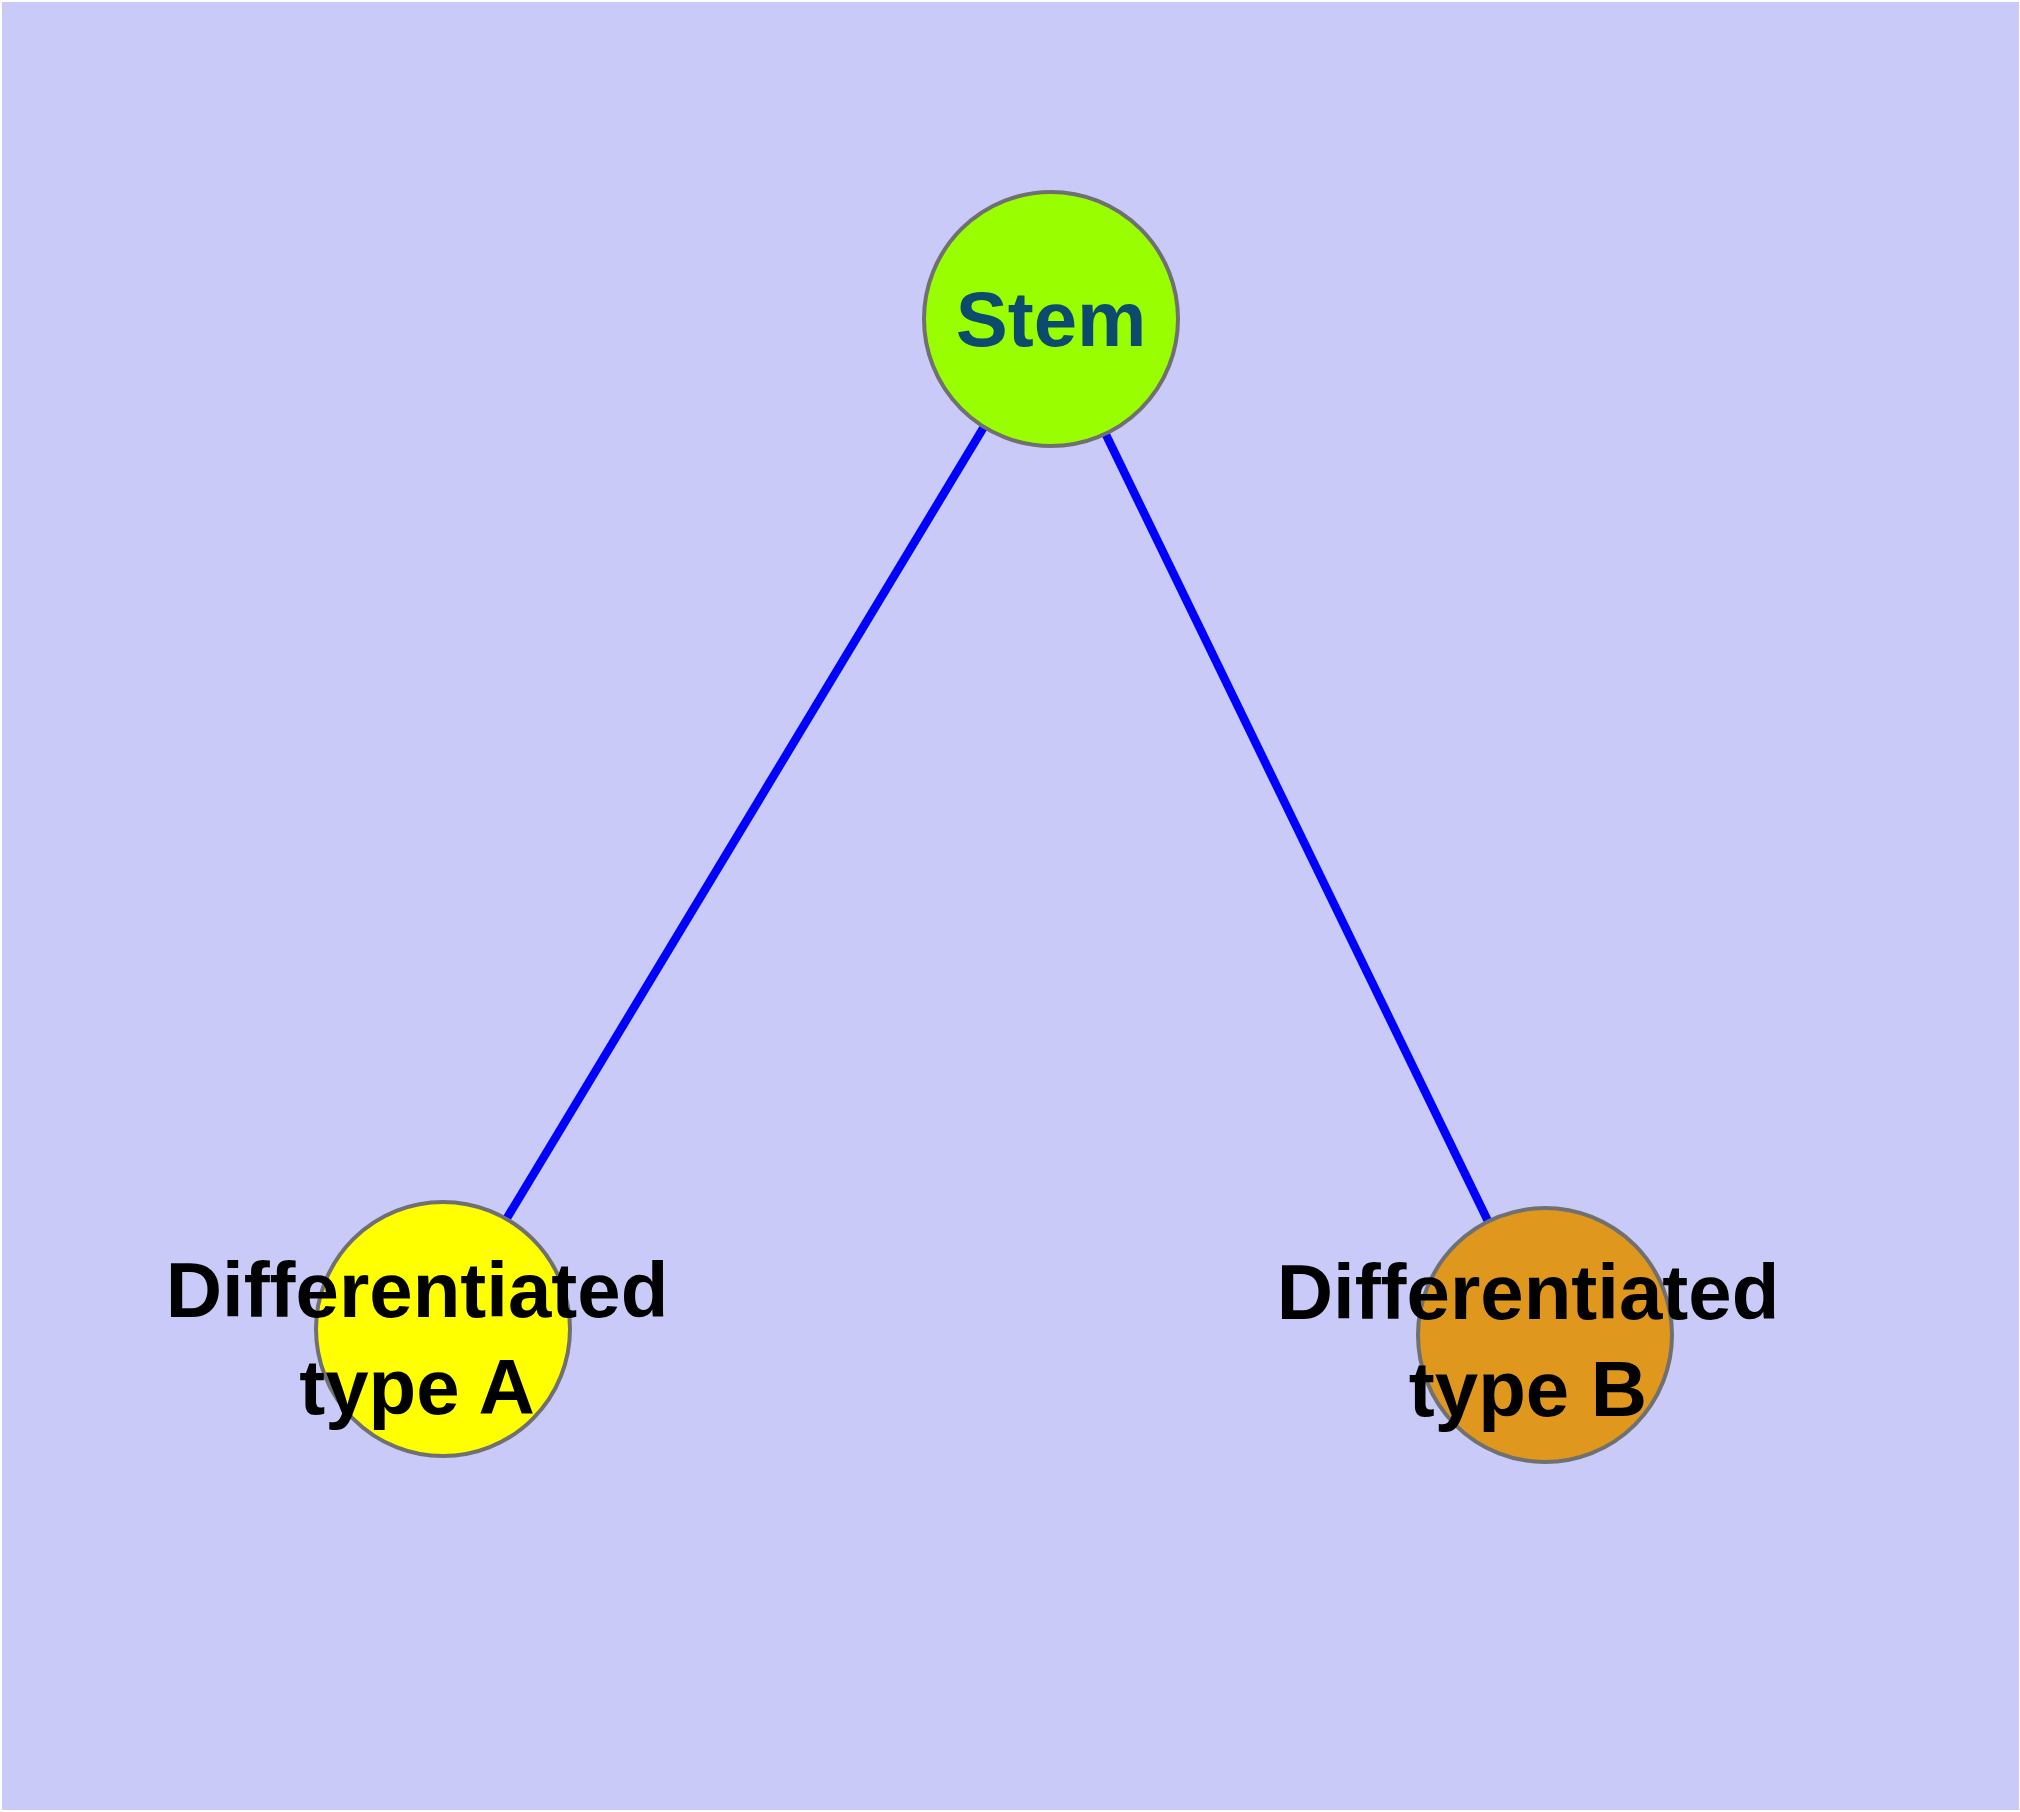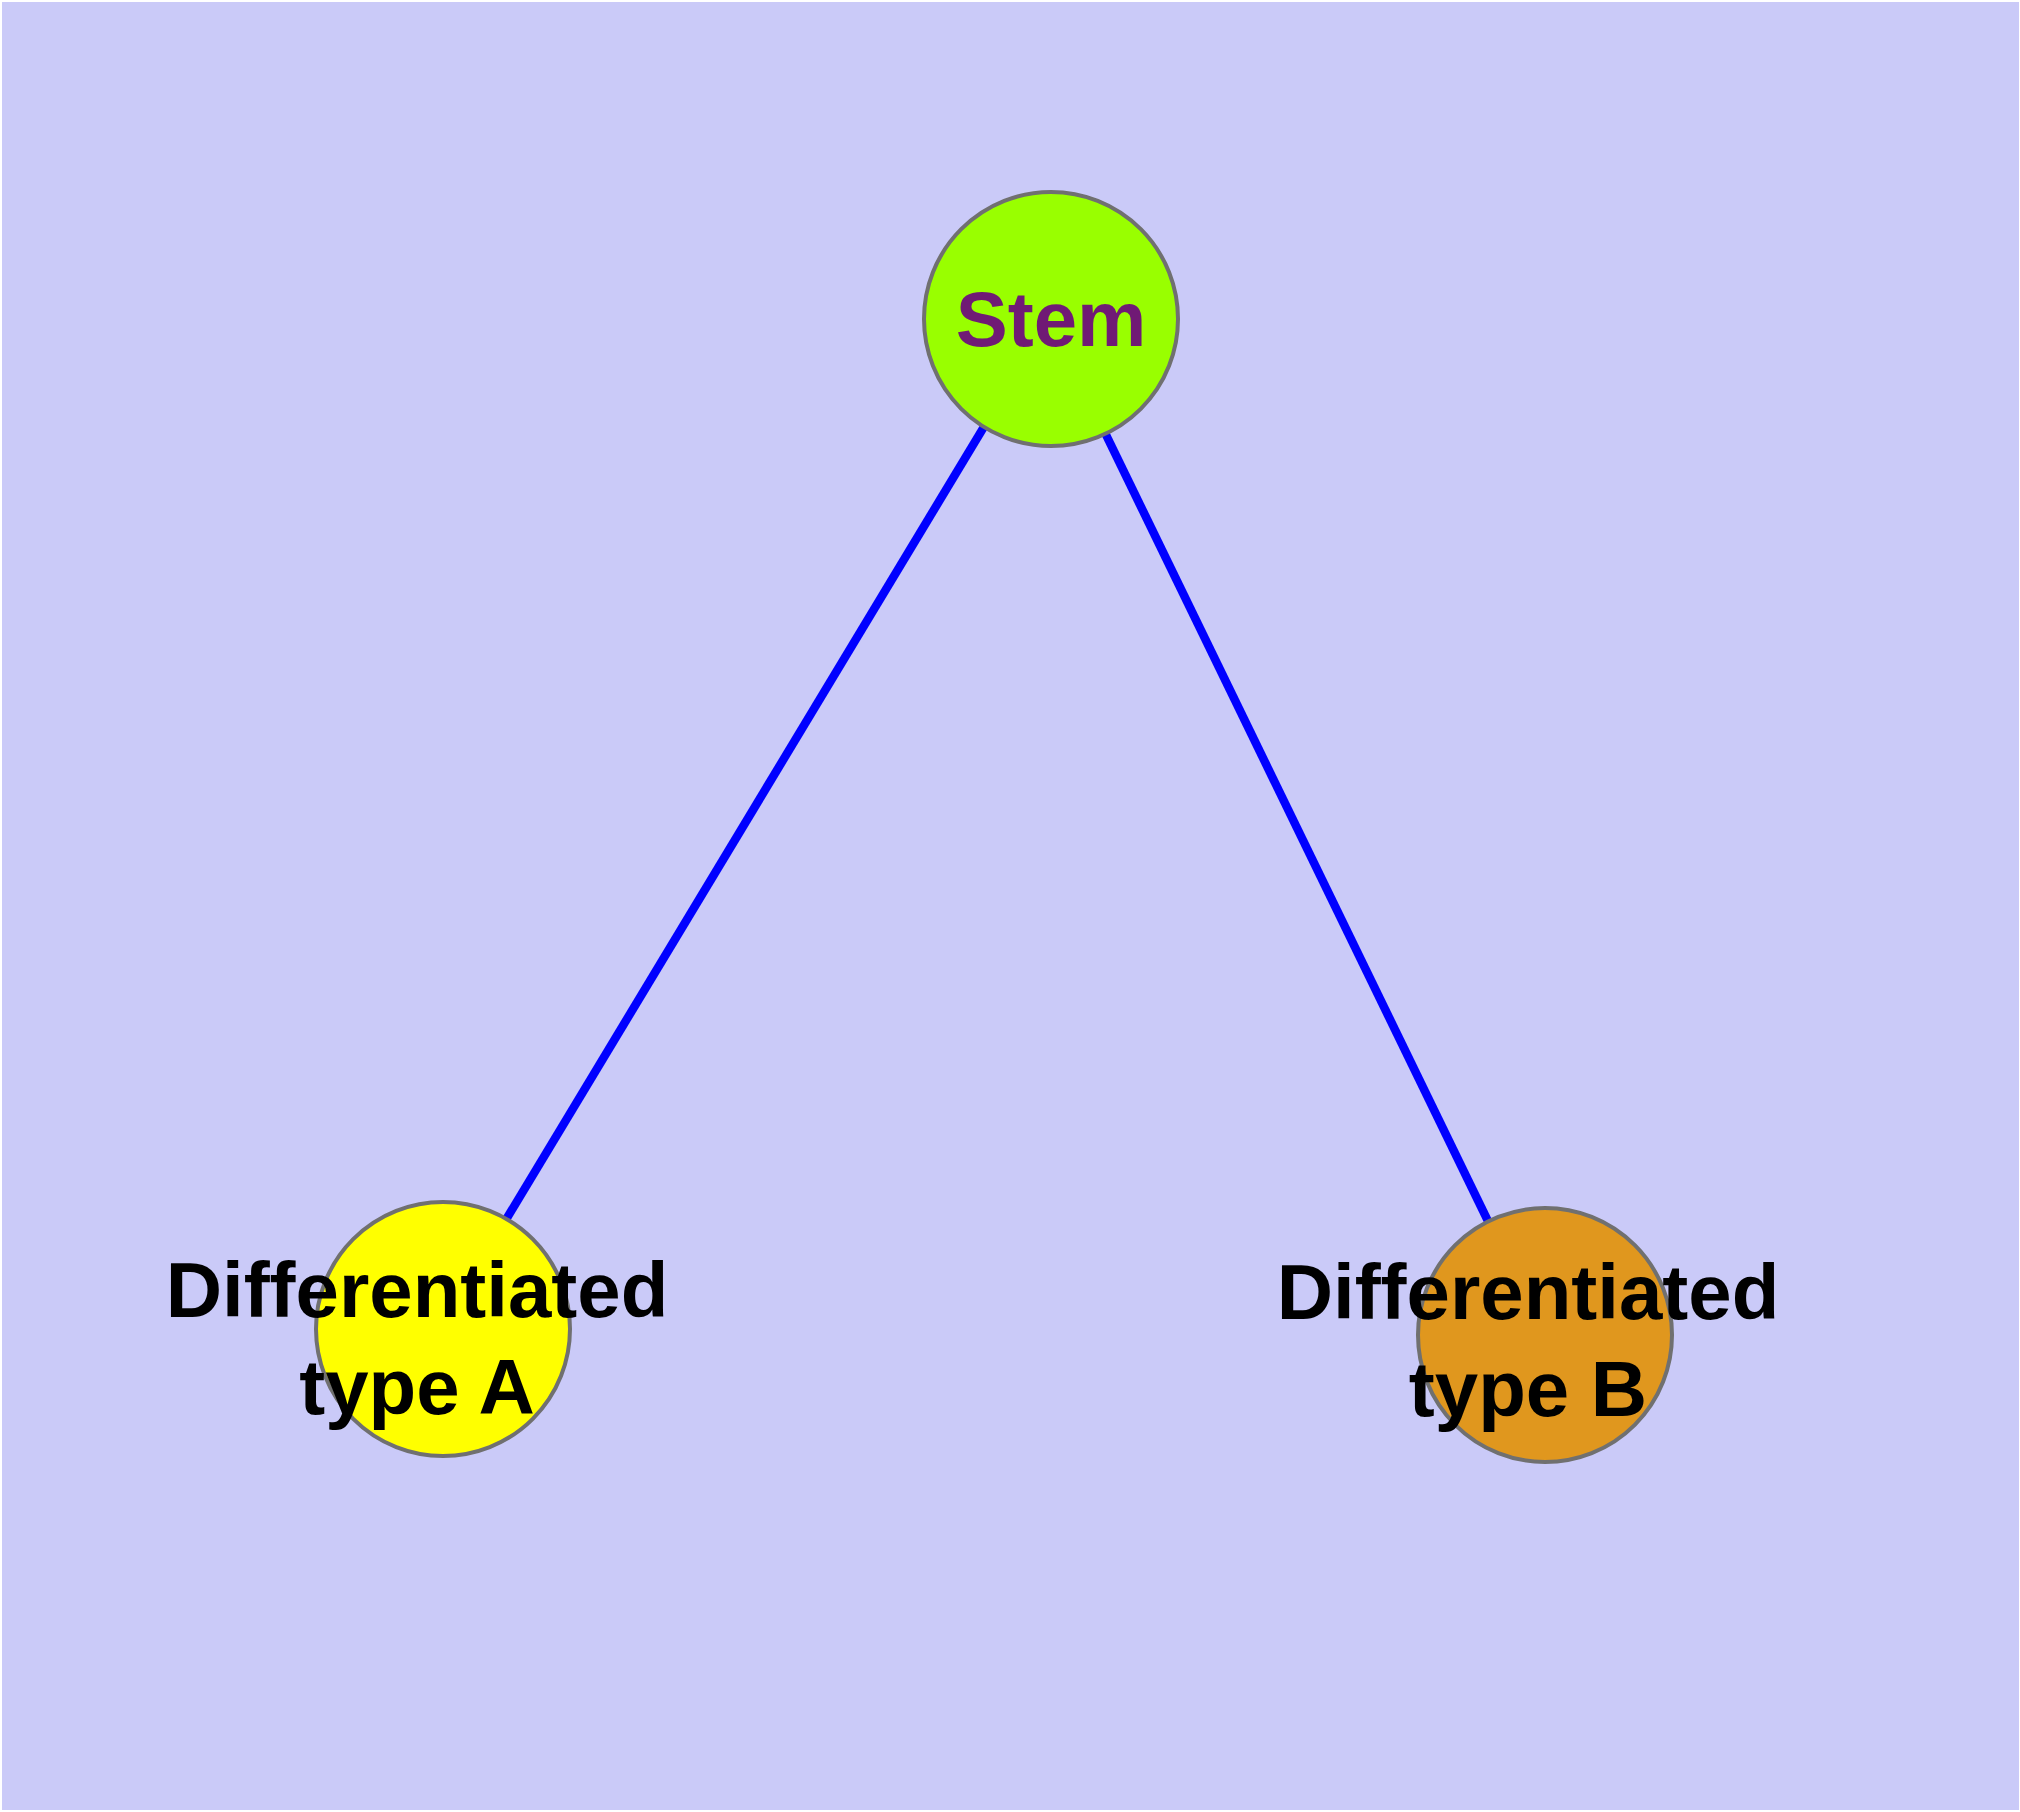--- a/index.html
+++ b/index.html
@@ -48,20 +48,20 @@
 
   <svg class="edges" viewBox="0 0 2384 2138" xmlns="http://www.w3.org/2000/svg">
     <line x1="1238" y1="374" x2="520" y2="1565" stroke="#0000FF" stroke-width="10"></line>
     <line x1="1238" y1="374" x2="1820" y2="1572" stroke="#0000FF" stroke-width="10"></line>
   </svg>
 
   <div class="node" style="left: 920px; top: 188px; height: 258px; width: 258px; background: rgb(153, 255, 0); border: 4.2px solid rgb(112, 112, 112);"></div>
   <div class="node" style="left: 312px; top: 1198px; height: 258px; width: 258px; background: rgb(255, 255, 0); border: 4.2px solid rgb(112, 112, 112);"></div>
   <div class="node" style="left: 1414px; top: 1204px; height: 258px; width: 258px; background: rgb(224, 151, 30); border: 4.2px solid rgb(112, 112, 112);"></div>
 
-  <div class="node-label" style="left: 1049px; top: 317px; color: #701a75; font-size: 78px;">Stem</div>
+  <div class="node-label" style="left: 1049px; top: 317px; color: #0c4a6e; font-size: 78px;">Stem</div>
   <div class="node-label" style="left: 415px; top: 1337px; color: rgb(0, 0, 0); font-size: 78px;">Differentiated
 type A</div>
   <div class="node-label" style="left: 1526px; top: 1339px; color: rgb(0, 0, 0); font-size: 78px;">Differentiated
 type B</div>
 
 </div>
 
 
 </body></html>

